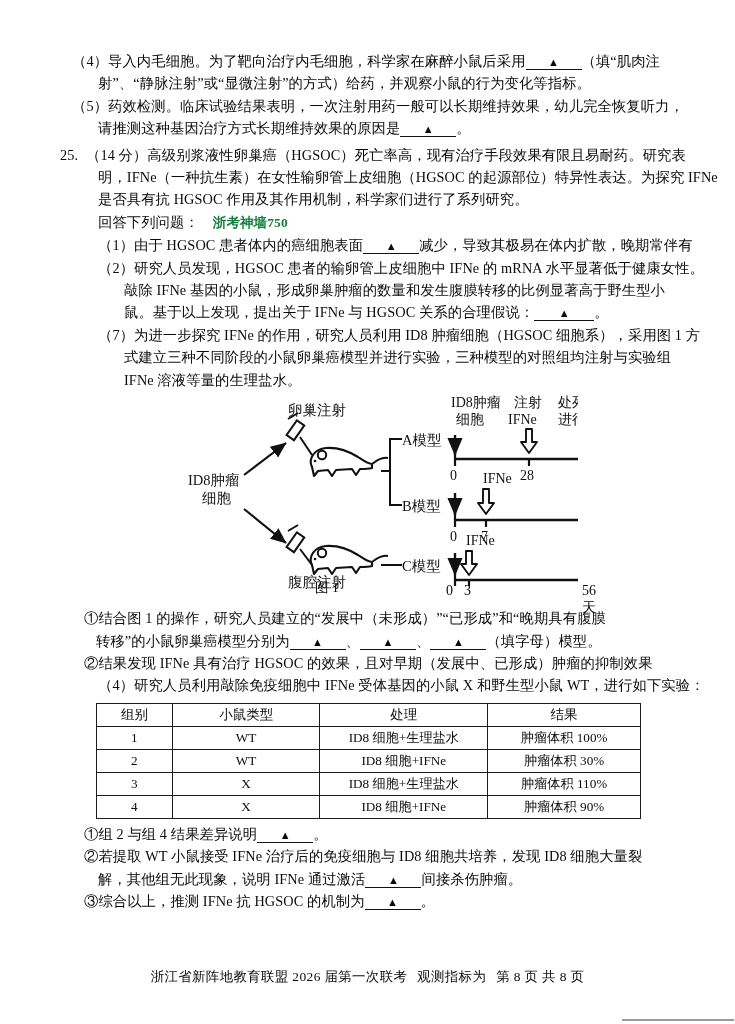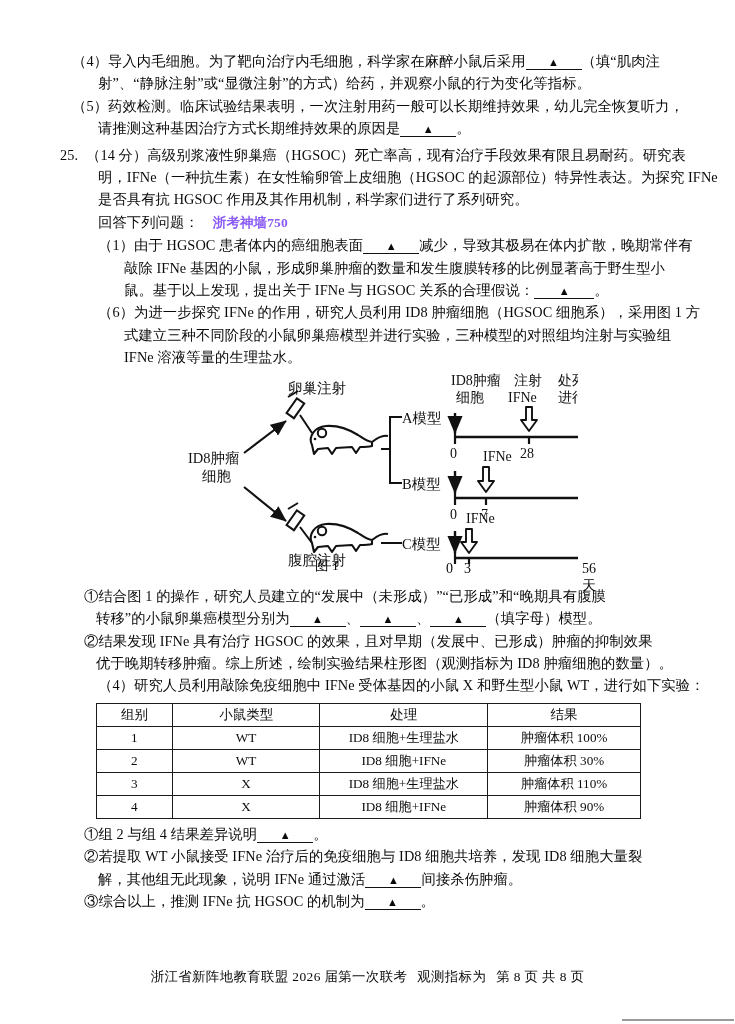--- a/index.html
+++ b/index.html
@@ -45,21 +45,21 @@
     padding: 0 2px 1px 2px;
     font-size: 11px;
   }
   .blank.w1 { width: 52px; }
   .blank.w2 { width: 56px; }
   .watermark {
     font-family: "Liberation Serif", serif;
     font-style: normal;
     font-size: 13.5px;
     font-weight: 600;
-    color: #8b5cf6;
+    color: #15803d;
     padding-left: 14px;
   }
 
   
   .figure-wrap {
     position: relative;
     height: 214px;
     margin-top: 2px;
   }
   .figure-inner {
@@ -137,24 +137,25 @@
 
   <div class="gap-4"></div>
 
   <div class="line"><span class="q-num">25.</span><span>（14 分）高级别浆液性卵巢癌（HGSOC）死亡率高，现有治疗手段效果有限且易耐药。研究表</span></div>
   <div class="line indent-b">明，IFNe（一种抗生素）在女性输卵管上皮细胞（HGSOC 的起源部位）特异性表达。为探究 IFNe</div>
   <div class="line indent-b">是否具有抗 HGSOC 作用及其作用机制，科学家们进行了系列研究。</div>
   <div class="line indent-b"><span>回答下列问题：</span><span class="watermark">浙考神墙750</span></div>
 
   <div class="line indent-b"><span>（1）由于 HGSOC 患者体内的癌细胞表面</span><span class="blank w1">▲</span><span>减少，导致其极易在体内扩散，晚期常伴有</span></div>
 
+  <div class="line indent-b">（2）研究人员发现，HGSOC 患者的输卵管上皮细胞中 IFNe 的 mRNA 水平显著低于健康女性。</div>
   <div class="line" style="padding-left:64px">敲除 IFNe 基因的小鼠，形成卵巢肿瘤的数量和发生腹膜转移的比例显著高于野生型小</div>
   <div class="line" style="padding-left:64px"><span>鼠。基于以上发现，提出关于 IFNe 与 HGSOC 关系的合理假说：</span><span class="blank w2">▲</span><span>。</span></div>
 
-  <div class="line indent-b">（6）为进一步探究 IFNe 的作用，研究人员利用 ID8 肿瘤细胞（HGSOC 细胞系），采用图 1 方</div>
+  <div class="line indent-b">（7）为进一步探究 IFNe 的作用，研究人员利用 ID8 肿瘤细胞（HGSOC 细胞系），采用图 1 方</div>
   <div class="line" style="padding-left:64px">式建立三种不同阶段的小鼠卵巢癌模型并进行实验，三种模型的对照组均注射与实验组</div>
   <div class="line" style="padding-left:64px">IFNe 溶液等量的生理盐水。</div>
 
   <div class="figure-wrap">
     <div class="figure-inner">
       <svg class="fig-svg" width="400" height="196" viewBox="0 0 400 196" xmlns="http://www.w3.org/2000/svg">
         <defs>
           <marker id="arrh" markerWidth="9" markerHeight="9" refX="7.2" refY="3.2" orient="auto">
             <path d="M0,0 L7.6,3.2 L0,6.4 z" fill="#111"></path>
           </marker>
@@ -252,21 +253,20 @@
       <div style="position:absolute;left:268px;top:190px;font-size:14px;font-family:'Liberation Serif',serif;">0</div>
       <div style="position:absolute;left:286px;top:190px;font-size:14px;font-family:'Liberation Serif',serif;">3</div>
       <div style="position:absolute;left:404px;top:190px;font-size:14px;font-family:'Liberation Serif',serif;">56天</div>
     </div>
     <div class="fig-cap">图 1</div>
   </div>
 
   <div class="line indent-d">①结合图 1 的操作，研究人员建立的“发展中（未形成）”“已形成”和“晚期具有腹膜</div>
   <div class="line indent-e"><span>转移”的小鼠卵巢癌模型分别为</span><span class="blank w1">▲</span><span>、</span><span class="blank w1">▲</span><span>、</span><span class="blank w1">▲</span><span>（填字母）模型。</span></div>
   <div class="line indent-d">②结果发现 IFNe 具有治疗 HGSOC 的效果，且对早期（发展中、已形成）肿瘤的抑制效果</div>
-  <div class="line indent-e">优于晚期转移肿瘤。综上所述，绘制实验结果柱形图（观测指标为 ID8 肿瘤细胞的数量）。</div>
 
   <div class="line indent-b">（4）研究人员利用敲除免疫细胞中 IFNe 受体基因的小鼠 X 和野生型小鼠 WT，进行如下实验：</div>
 
   <div class="tbl-wrap">
     <table class="exp">
       <colgroup>
           <col class="c1">
           <col class="c2">
           <col class="c3">
           <col class="c4">

